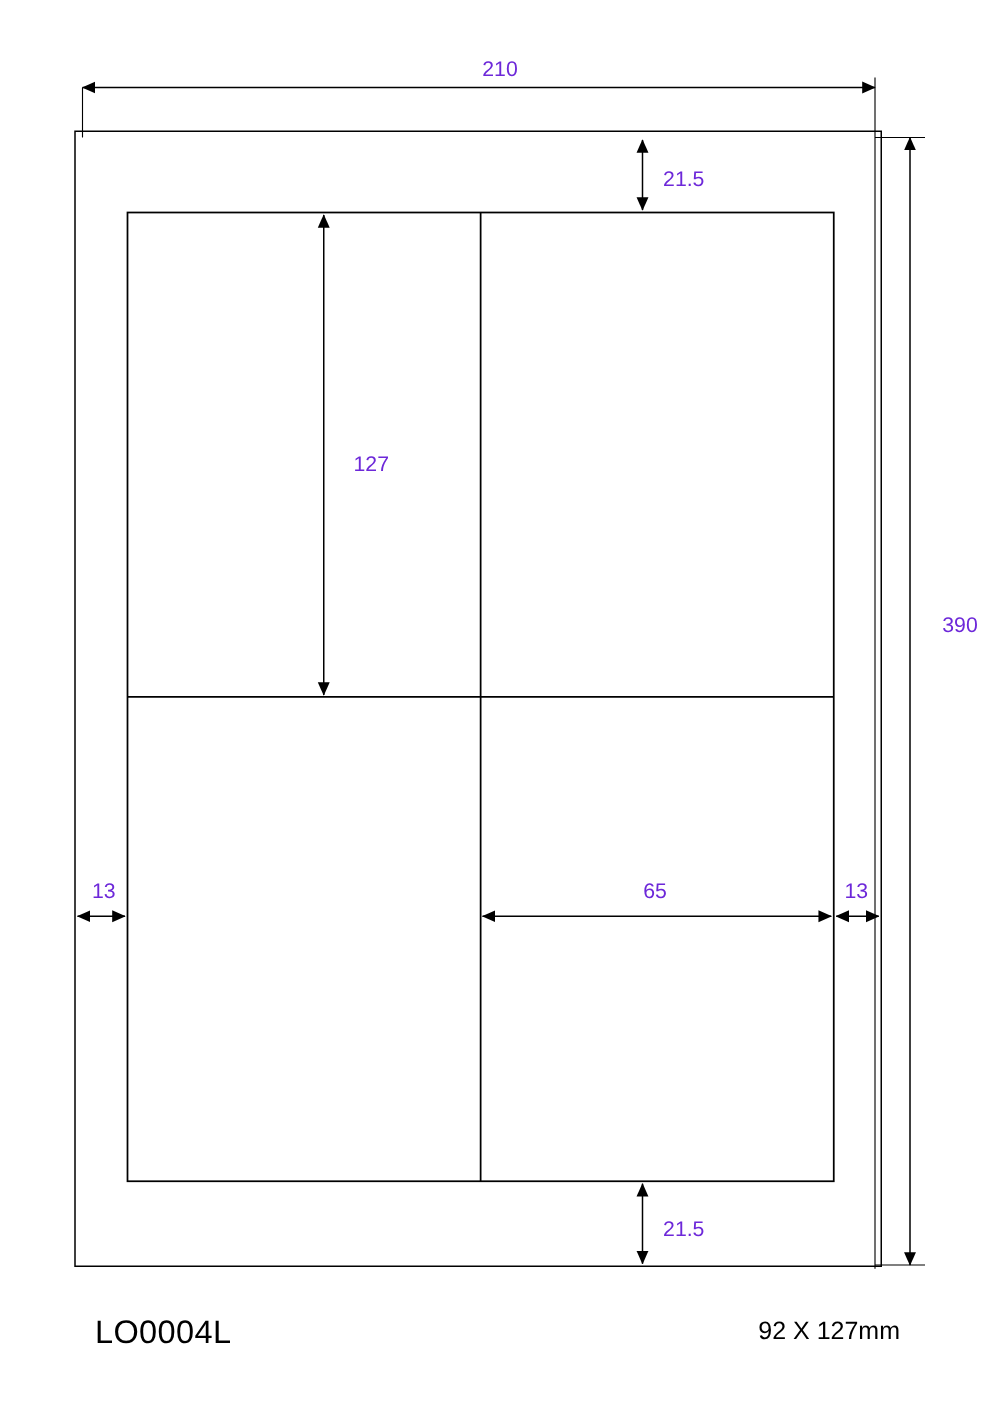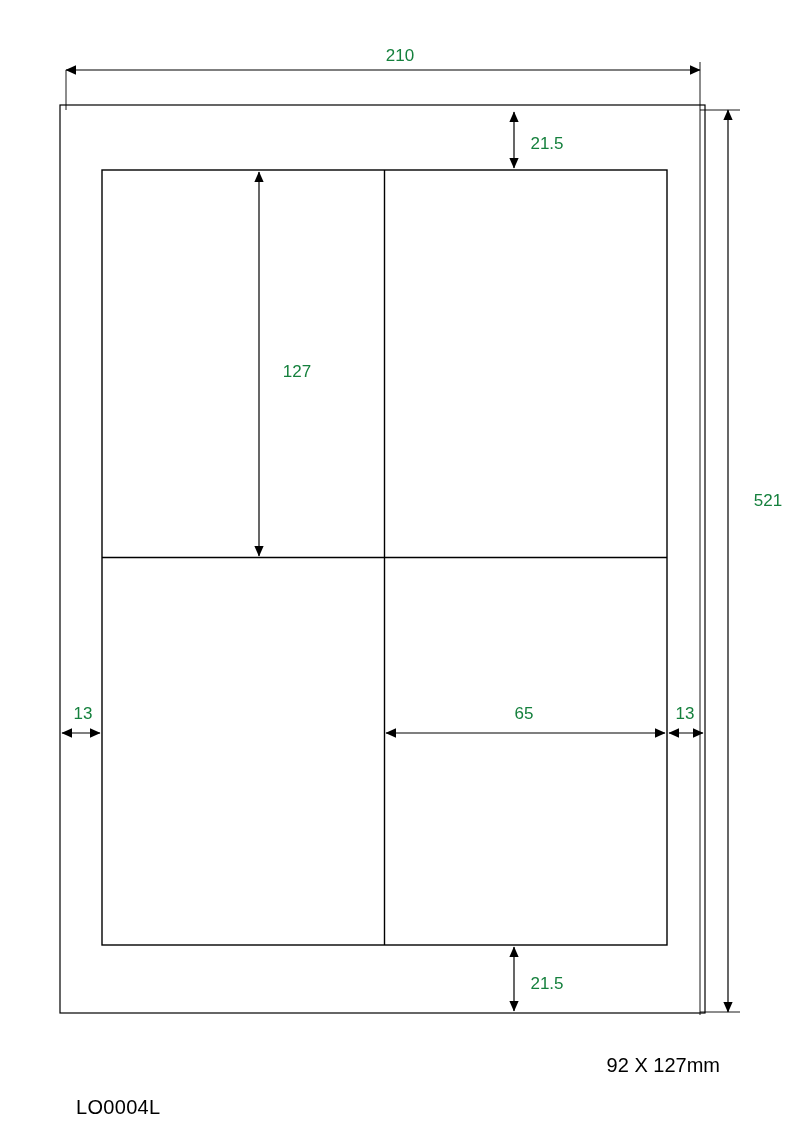--- a/index.html
+++ b/index.html
@@ -19,30 +19,30 @@
     position: absolute;
     left: 0;
     top: 0;
     width: 796px;
     height: 1124px;
   }
   .lbl {
     position: absolute;
     font-family: "Liberation Sans", sans-serif;
     font-size: 17px;
-    color: #15803d;
+    color: #6d28d9;
     white-space: nowrap;
     line-height: 1;
   }
   .lbl.center { transform: translate(-50%, -50%); }
   .footer-left {
     position: absolute;
     left: 76px;
-    top: 1096px;
-    font-size: 20px;
+    top: 1050px;
+    font-size: 26px;
     letter-spacing: 0.3px;
   }
   .footer-right {
     position: absolute;
     right: 76px;
     top: 1054px;
     font-size: 20px;
   }
 </style>
 </head>
@@ -78,21 +78,21 @@
 
   <line x1="386" y1="733" x2="665" y2="733" stroke="#000000" stroke-width="1.2" marker-start="url(#arrEnd)" marker-end="url(#arrEnd)"></line>
 
   <line x1="62" y1="733" x2="100" y2="733" stroke="#000000" stroke-width="1.2" marker-start="url(#arrEnd)" marker-end="url(#arrEnd)"></line>
 
   <line x1="669" y1="733" x2="703" y2="733" stroke="#000000" stroke-width="1.2" marker-start="url(#arrEnd)" marker-end="url(#arrEnd)"></line>
 </svg>
 
 <span class="lbl center" style="left:400px; top:55px;">210</span>
 
-<span class="lbl center" style="left:768px; top:500px;">521</span>
+<span class="lbl center" style="left:768px; top:500px;">390</span>
 
 <span class="lbl center" style="left:547px; top:143px;">21.5</span>
 
 <span class="lbl center" style="left:547px; top:983px;">21.5</span>
 
 <span class="lbl center" style="left:297px; top:371px;text-align:right;">127</span>
 
 <span class="lbl center" style="left:524px; top:713px;">65</span>
 
 <span class="lbl center" style="left:83px; top:713px;">13</span>

